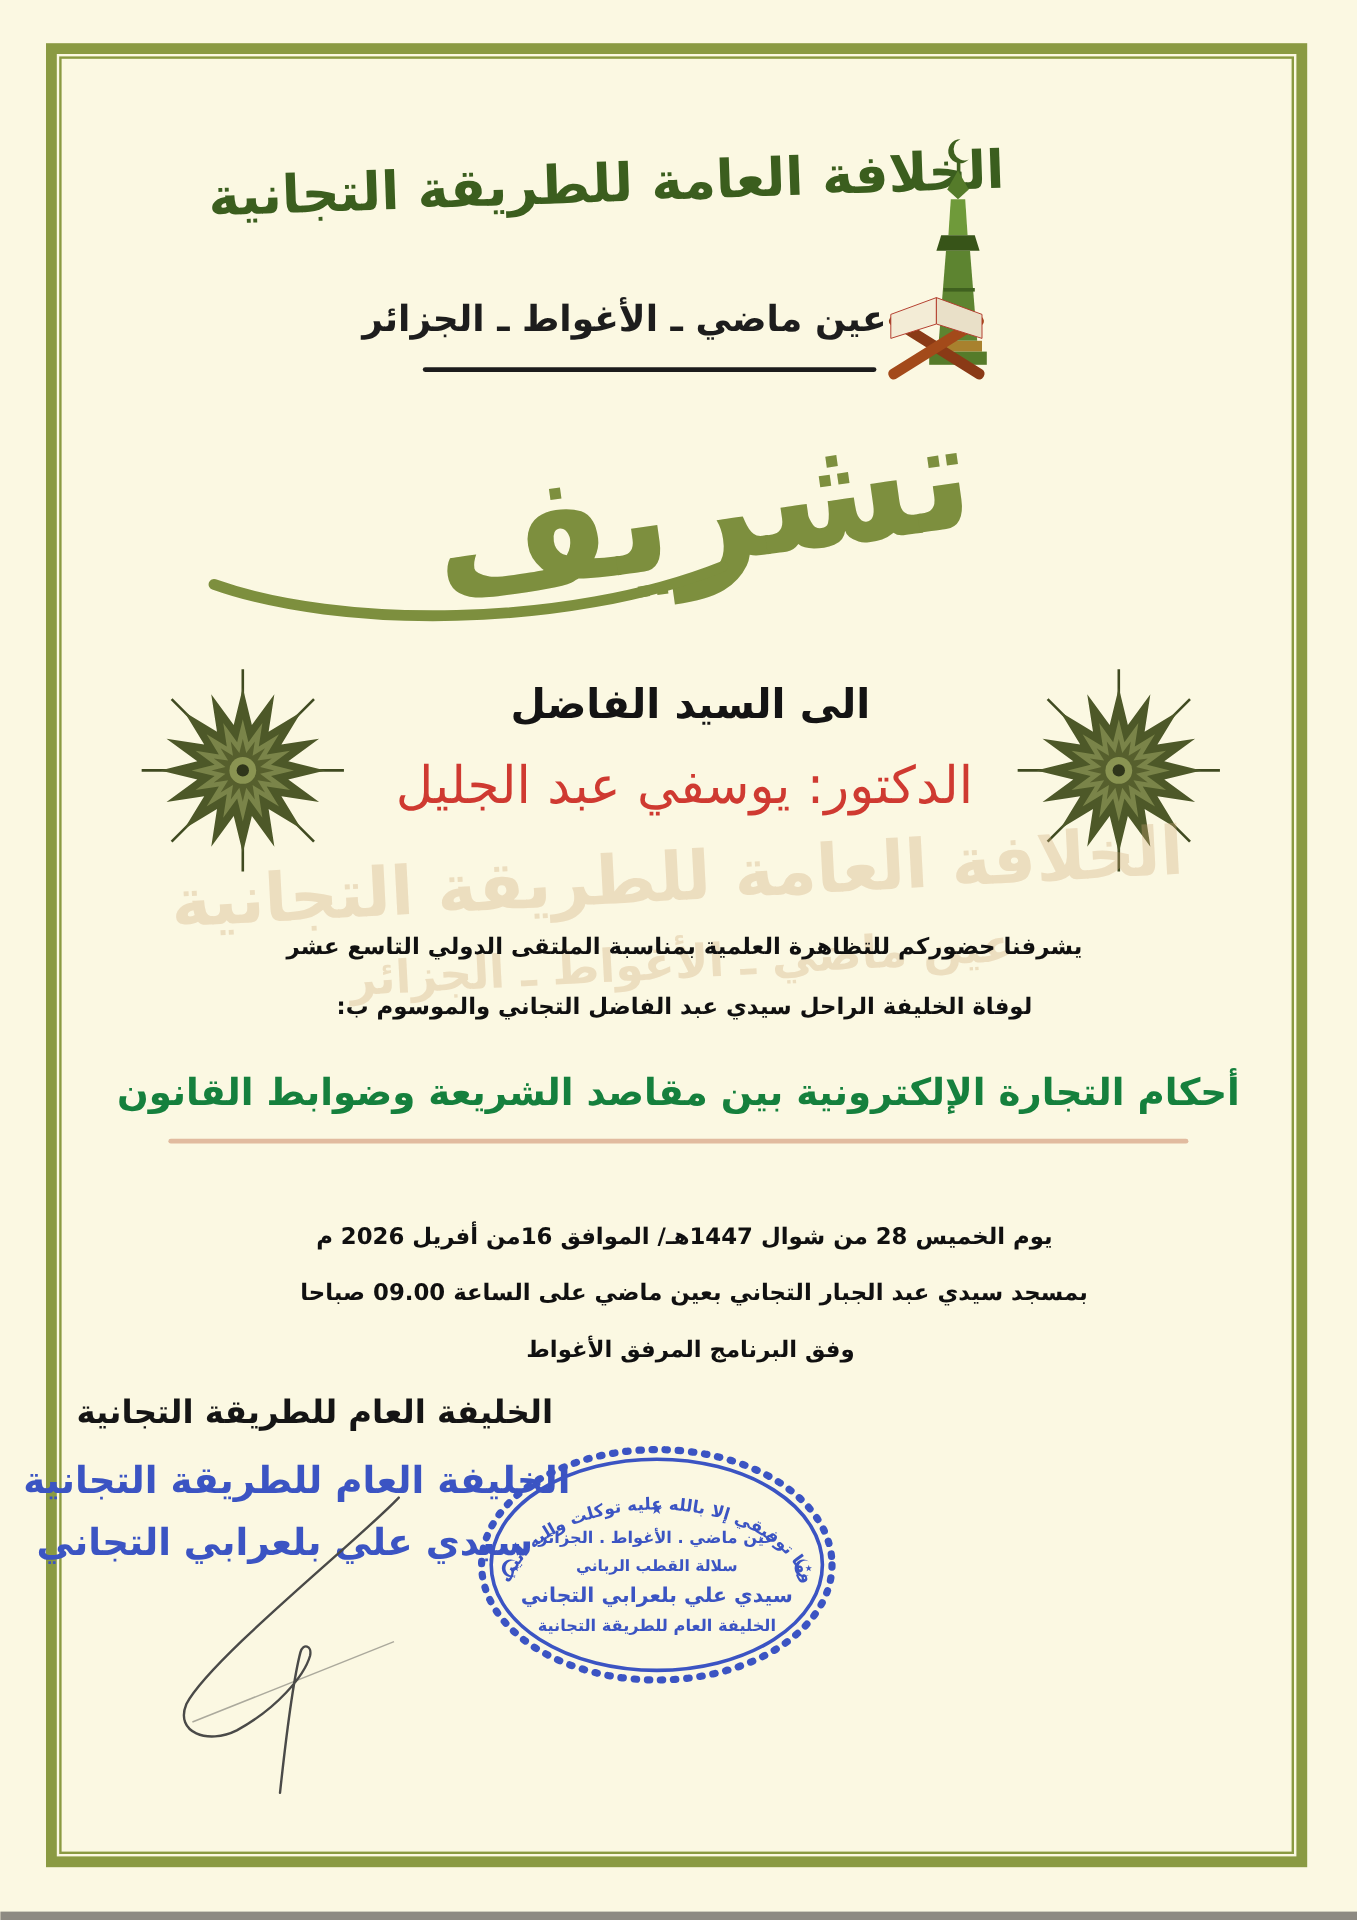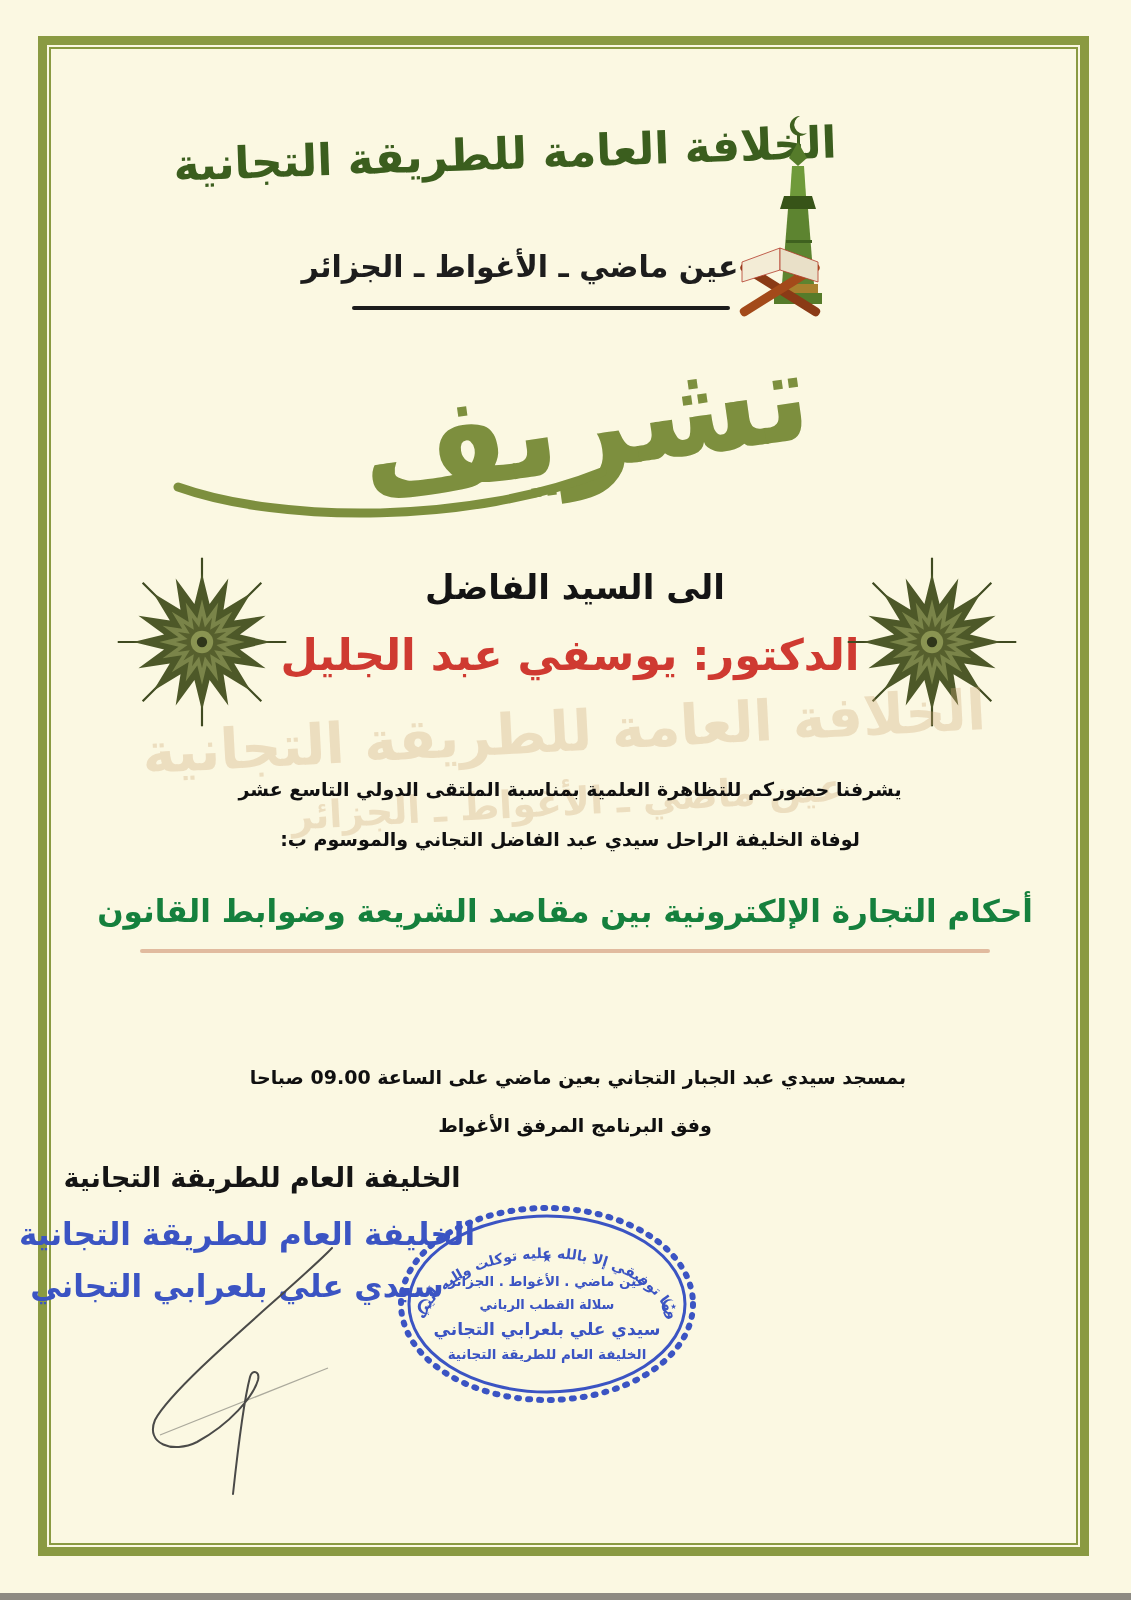--- a/index.html
+++ b/index.html
@@ -18,21 +18,21 @@
   .org-name{top:128px;left:505px;font-size:44px;font-weight:bold;color:#3b5e1e;
             transform:translateX(-50%) rotate(-2deg);letter-spacing:1px;}
   .subtitle{top:249px;left:520px;font-size:30px;font-weight:bold;color:#1d1d1d;}
   .head-rule{position:absolute;top:306px;left:352px;width:378px;height:4px;background:#1c1c1c;border-radius:2px;}
 
   .tashreef{top:352px;left:585px;font-size:126px;font-weight:bold;color:#7d8f3e;
             transform:translateX(-50%) rotate(-8deg);}
   .swoosh{position:absolute;left:172px;top:432px;width:440px;height:110px;}
 
   .addressee{top:567px;left:575px;font-size:34px;font-weight:bold;color:#141414;}
-  .doc-name{top:630px;left:570px;font-size:43px;font-weight:bold;color:#cf3a31;}
+  .doc-name{top:630px;left:570px;font-size:43px;font-weight:normal;color:#cf3a31;}
 
   .medallion{position:absolute;width:172px;height:172px;}
   .medallion.left{left:116px;top:556px;}
   .medallion.right{left:846px;top:556px;}
 
   .watermark{position:absolute;top:690px;left:0;width:100%;text-align:center;
              color:#cfa878;opacity:.32;font-weight:bold;transform:rotate(-3deg);
              pointer-events:none;line-height:1.5;}
   .watermark .wm1{font-size:56px;}
   .watermark .wm2{font-size:38px;}
@@ -131,20 +131,21 @@
     <div class="wm1">الخلافة العامة للطريقة التجانية</div>
     <div class="wm2">عين ماضي ـ الأغواط ـ الجزائر</div>
   </div>
 
   <div class="cline body-line b1">يشرفنا حضوركم للتظاهرة العلمية بمناسبة الملتقى الدولي التاسع عشر</div>
   <div class="cline body-line b2">لوفاة الخليفة الراحل سيدي عبد الفاضل التجاني والموسوم ب:</div>
 
   <div class="cline red-title r1">أحكام التجارة الإلكترونية بين مقاصد الشريعة وضوابط القانون</div>
   <div class="red-underline"></div>
 
+  <div class="cline body-line d1">يوم الخميس 28 من شوال 1447هـ/ الموافق 16من أفريل 2026 م</div>
   <div class="cline body-line d2">بمسجد سيدي عبد الجبار التجاني بعين ماضي على الساعة 09.00 صباحا</div>
   <div class="cline body-line d3">وفق البرنامج المرفق الأغواط</div>
 
   <div class="cline khalifa-label">الخليفة العام للطريقة التجانية</div>
   <div class="cline blue-callig bl1">الخليفة العام للطريقة التجانية</div>
   <div class="cline blue-callig bl2">سيدي علي بلعرابي التجاني</div>
 
   <svg class="sign-svg" viewBox="0 0 270 280">
     <path d="M247,16 C215,50 90,150 70,188 C60,212 88,222 112,210 C145,192 168,165 173,148 C175,139 167,137 165,145 C158,172 152,225 148,262" fill="none" stroke="#4a4a48" stroke-width="2" stroke-linecap="round"></path>
     <path d="M75,203 L243,136" fill="none" stroke="#4a4a48" stroke-width="1.2" opacity="0.45"></path>

